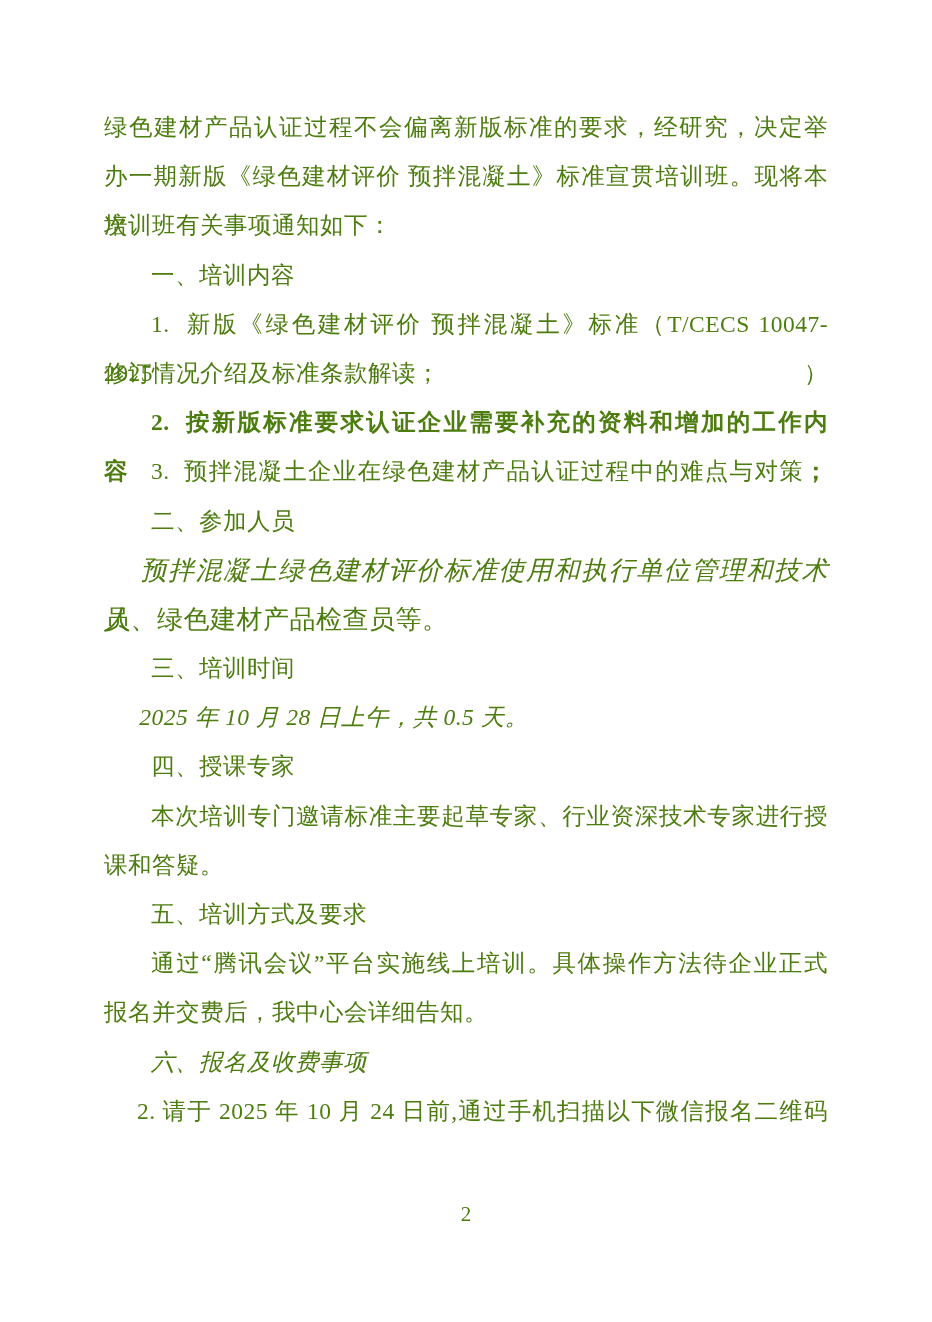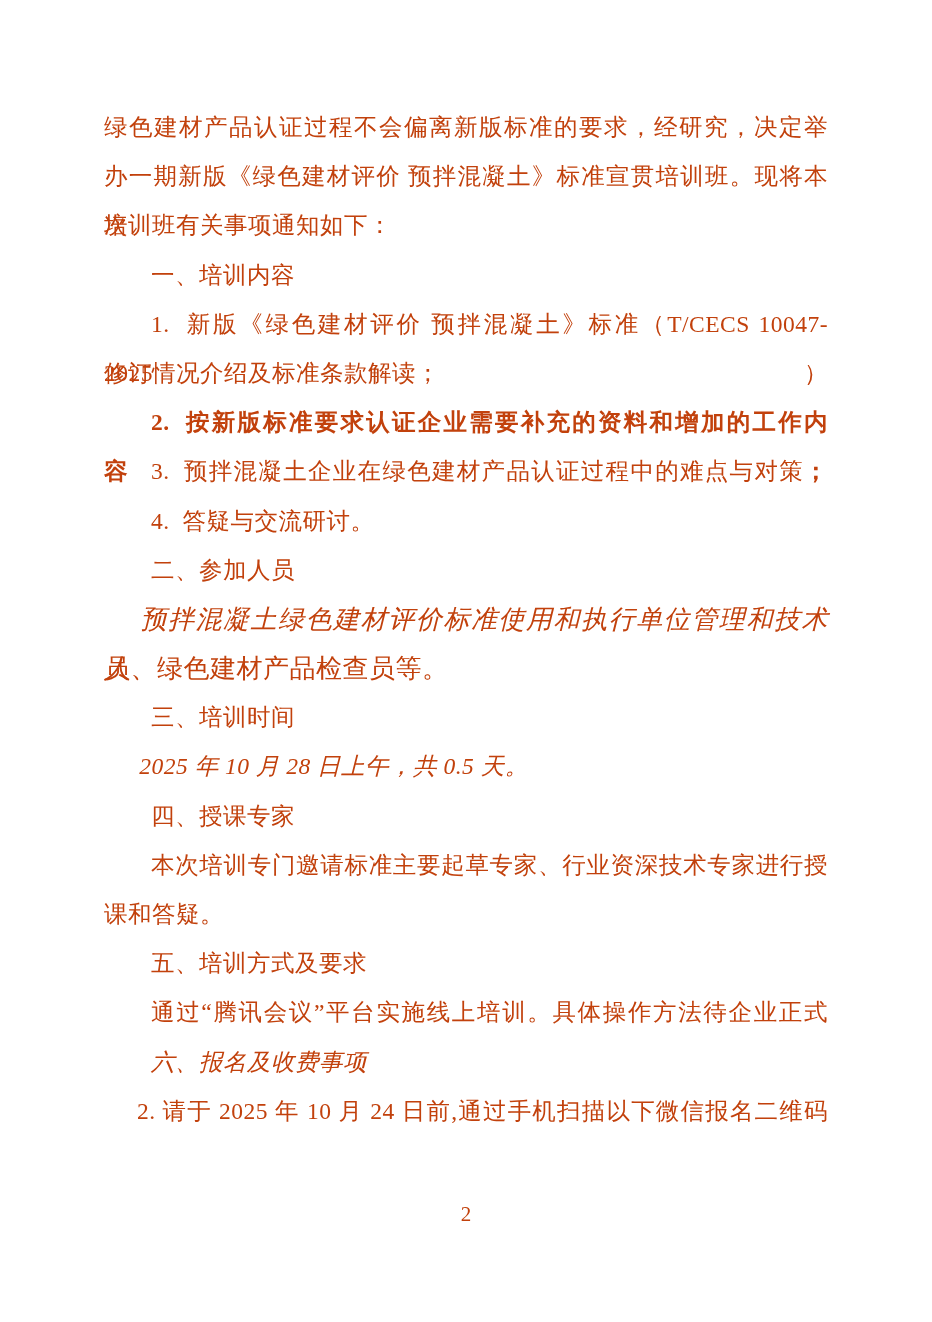--- a/index.html
+++ b/index.html
@@ -8,21 +8,21 @@
     background: #e8e8e8;
   }
   .page {
     position: relative;
     width: 932px;
     height: 1322px;
     margin: 0 auto;
     background: #ffffff;
     overflow: hidden;
     font-family: "Liberation Serif", "DejaVu Serif", serif;
-    color: #c2410c;
+    color: #4d7c0f;
   }
   .doc {
     position: absolute;
     left: 104px;
     top: 103px;
     width: 724px;
   }
   .line {
     height: 49.2px;
     line-height: 49.2px;
@@ -53,28 +53,28 @@
 <div class="page">
   <div class="doc" id="doc-body">
       <div class="line stretch" style="text-indent: 0px;">绿色建材产品认证过程不会偏离新版标准的要求，经研究，决定举</div>
       <div class="line stretch" style="text-indent: 0px;">办一期新版《绿色建材评价 预拌混凝土》标准宣贯培训班。现将本次</div>
       <div class="line" style="text-indent: 0px;">培训班有关事项通知如下：</div>
       <div class="line" style="text-indent: 47px;">一、培训内容</div>
       <div class="line stretch" style="text-indent: 47px;">1.&nbsp;&nbsp;新版《绿色建材评价 预拌混凝土》标准（T/CECS 10047-2025）</div>
       <div class="line" style="text-indent: 0px;">修订情况介绍及标准条款解读；</div>
       <div class="line stretch" style="text-indent: 47px; font-weight: bold;">2.&nbsp;&nbsp;按新版标准要求认证企业需要补充的资料和增加的工作内容；</div>
       <div class="line stretch" style="text-indent: 47px;">3.&nbsp;&nbsp;预拌混凝土企业在绿色建材产品认证过程中的难点与对策；</div>
-      <div class="line" style="text-indent: 47px;">4.&nbsp;&nbsp;答疑与交流研讨。</div>
       <div class="line" style="text-indent: 47px; font-family: Liberation Serif, serif;">二、参加人员</div>
       <div class="line stretch large" style="text-indent: 36.4px; font-style: italic;">预拌混凝土绿色建材评价标准使用和执行单位管理和技术人</div>
       <div class="line large" style="text-indent: 0px;">员、绿色建材产品检查员等。</div>
       <div class="line" style="text-indent: 47px;">三、培训时间</div>
       <div class="line" style="text-indent: 35.25px; font-style: italic;">2025 年 10 月 28 日上午，共 0.5 天。</div>
       <div class="line" style="text-indent: 47px;">四、授课专家</div>
       <div class="line stretch" style="text-indent: 47px;">本次培训专门邀请标准主要起草专家、行业资深技术专家进行授</div>
       <div class="line" style="text-indent: 0px;">课和答疑。</div>
       <div class="line" style="text-indent: 47px;">五、培训方式及要求</div>
       <div class="line stretch" style="text-indent: 47px;">通过“腾讯会议”平台实施线上培训。具体操作方法待企业正式</div>
+      <div class="line" style="text-indent: 0px;">报名并交费后，我中心会详细告知。</div>
       <div class="line" style="text-indent: 47px; font-style: italic;">六、报名及收费事项</div>
       <div class="line stretch" style="text-indent: 32.9px;">2. 请于 2025 年 10 月 24 日前,通过手机扫描以下微信报名二维码</div>
     </div>
   <div class="footer">2</div>
 </div>
 
 </body></html>

